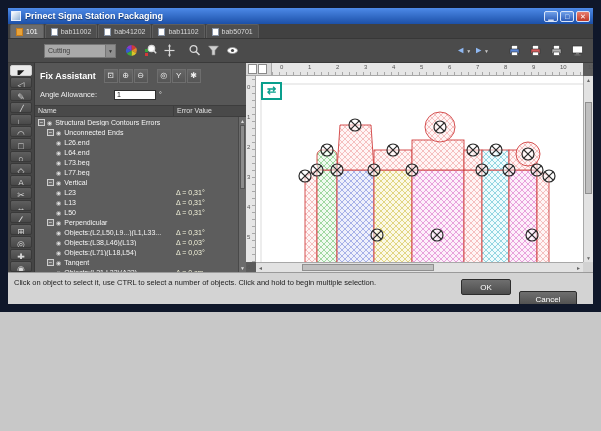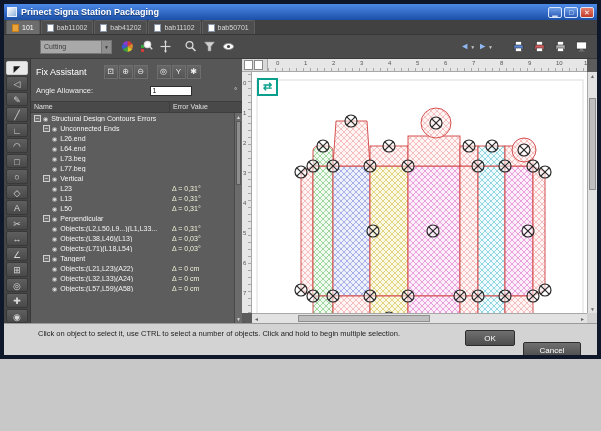--- a/index.html
+++ b/index.html
@@ -1,17 +1,17 @@
 <!DOCTYPE html>
 <html><head>
 <meta charset="utf-8">
 <style>
   *{box-sizing:border-box;margin:0;padding:0;}
   html,body{background:#c8c8c8;font-family:"Liberation Sans",sans-serif;}
-  .window{position:relative;width:601px;height:359px;background:#0f766e;border:4px solid #0f172a;overflow:hidden;}
+  .window{position:relative;width:601px;height:312px;background:#0f766e;border:8px solid #0f172a;overflow:hidden;}
 
   
   .titlebar{position:absolute;left:0;top:0;right:0;height:16px;background:linear-gradient(#4d8ae8,#1c50a8);display:flex;align-items:center;padding:0 3px;color:#fff;}
   .app-icon{width:10px;height:10px;background:linear-gradient(135deg,#ffffff,#8fb0d8);border:1px solid #e8f0ff;margin-right:4px;flex:none;}
   .title-text{flex:1;font-size:9px;font-weight:bold;white-space:nowrap;overflow:hidden;text-shadow:0 1px 1px rgba(0,0,0,.45);}
   .winbtns{display:flex;gap:2px;}
   .winbtn{width:14px;height:11px;font-size:7px;line-height:9px;text-align:center;color:#fff;background:linear-gradient(#6f9fe8,#2c5cb8);border:1px solid #d8e4f8;border-radius:2px;cursor:default;}
   .winbtn.close{background:linear-gradient(#e87f6f,#c03a28);}
 
   
@@ -36,24 +36,24 @@
   .main{position:absolute;left:0;top:55px;right:0;bottom:32px;display:flex;}
 
   
   .toolstrip{width:27px;background:#454545;border-right:1px solid #383838;display:flex;flex-direction:column;align-items:center;padding-top:2px;gap:1px;flex:none;}
   .tool{width:22px;height:17px;background:linear-gradient(#5f5f5f,#494949);border:1px solid #393939;color:#d8d8d8;font-size:9px;line-height:15px;text-align:center;border-radius:2px;overflow:hidden;}
   .tool.active{background:#eaeaea;color:#1a1a1a;border-color:#cfcfcf;}
 
   
   .panel{width:211px;background:#575757;display:flex;flex-direction:column;color:#ececec;flex:none;}
   .panel-header{height:24px;display:flex;align-items:center;padding:2px 4px 0 5px;}
-  .panel-title{font-size:9px;font-weight:normal;color:#fff;margin-right:16px;white-space:nowrap;}
+  .panel-title{font-size:9px;font-weight:bold;color:#fff;margin-right:7px;white-space:nowrap;}
   .phbtn{width:14px;height:14px;border:1px solid #6e6e6e;background:linear-gradient(#666,#555);color:#eee;font-size:8px;line-height:12px;text-align:center;margin-left:1px;flex:none;}
   .phgap{width:8px;}
-  .allow-row{display:flex;align-items:center;height:13px;padding:0 5px;font-size:7.5px;margin-top:1px;justify-content:space-between;}
+  .allow-row{display:flex;align-items:center;height:13px;padding:0 5px;font-size:7.5px;margin-top:1px;}
   .allow-row label{width:74px;white-space:nowrap;}
   .allow-input{width:42px;height:10px;background:#fff;color:#111;border:1px solid #2e2e2e;font-size:7px;padding:0 2px;font-family:"Liberation Sans",sans-serif;}
   .allow-unit{margin-left:3px;font-size:7px;}
   .grid-header{height:12px;display:flex;background:#494949;border-top:1px solid #3d3d3d;border-bottom:1px solid #3d3d3d;font-size:7px;color:#e0e0e0;margin-top:4px;}
   .col-name{width:139px;padding:1px 3px;border-right:1px solid #3d3d3d;}
   .col-value{flex:1;padding:1px 3px;}
   .tree-wrap{flex:1;display:flex;background:#5d5d5d;overflow:hidden;}
   .tree{flex:1;min-width:0;}
   .tree-row{position:relative;height:10px;display:flex;align-items:center;font-size:7px;color:#f4f4f4;white-space:nowrap;}
   .tree-row .name{overflow:hidden;flex:1;min-width:0;margin-right:64px;}
@@ -79,21 +79,21 @@
   .die-svg{position:absolute;left:0;top:0;}
   .vscroll{position:absolute;right:0;top:13px;bottom:10px;width:10px;background:#e2e2e2;border-left:1px solid #a8a8a8;}
   .vthumb{position:absolute;left:1px;right:1px;top:26px;height:92px;background:#bfbfbf;border:1px solid #8f8f8f;}
   .hscroll{position:absolute;left:10px;right:10px;bottom:0;height:10px;background:#e2e2e2;border-top:1px solid #a8a8a8;}
   .hthumb{position:absolute;top:1px;bottom:1px;left:46px;width:132px;background:#bfbfbf;border:1px solid #8f8f8f;}
   .scorner{position:absolute;right:0;bottom:0;width:10px;height:10px;background:#d2d2d2;}
   .sarr{position:absolute;font-size:5px;color:#666;line-height:8px;}
 
   
   .statusbar{position:absolute;left:0;bottom:0;right:0;height:32px;background:#d3d3d3;border-top:1px solid #9a9a9a;}
-  .status-text{position:absolute;left:6px;top:5px;font-size:7.5px;color:#222;width:450px;white-space:nowrap;overflow:hidden;margin-left:28px;}
+  .status-text{position:absolute;left:6px;top:5px;font-size:7.5px;color:#222;width:450px;white-space:nowrap;overflow:hidden;}
   .btn{position:absolute;height:16px;background:linear-gradient(#6f6f6f,#4d4d4d);border:1px solid #2d2d2d;color:#fff;font-size:8px;border-radius:2px;font-family:"Liberation Sans",sans-serif;}
   .btn.ok{right:82px;top:6px;width:50px;}
   .btn.cancel{right:16px;top:6px;width:58px;margin-top:12px;}
 </style>
 </head>
 <body>
 
 <div class="window">
 
   <div class="titlebar">

